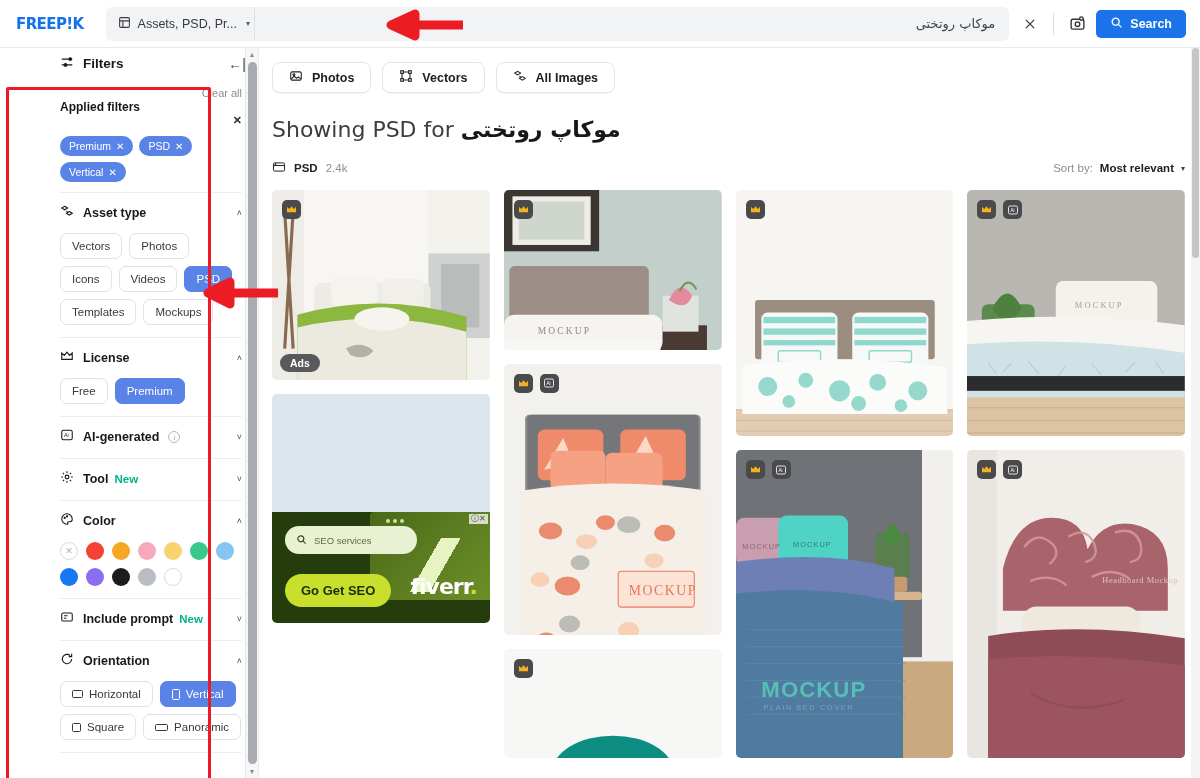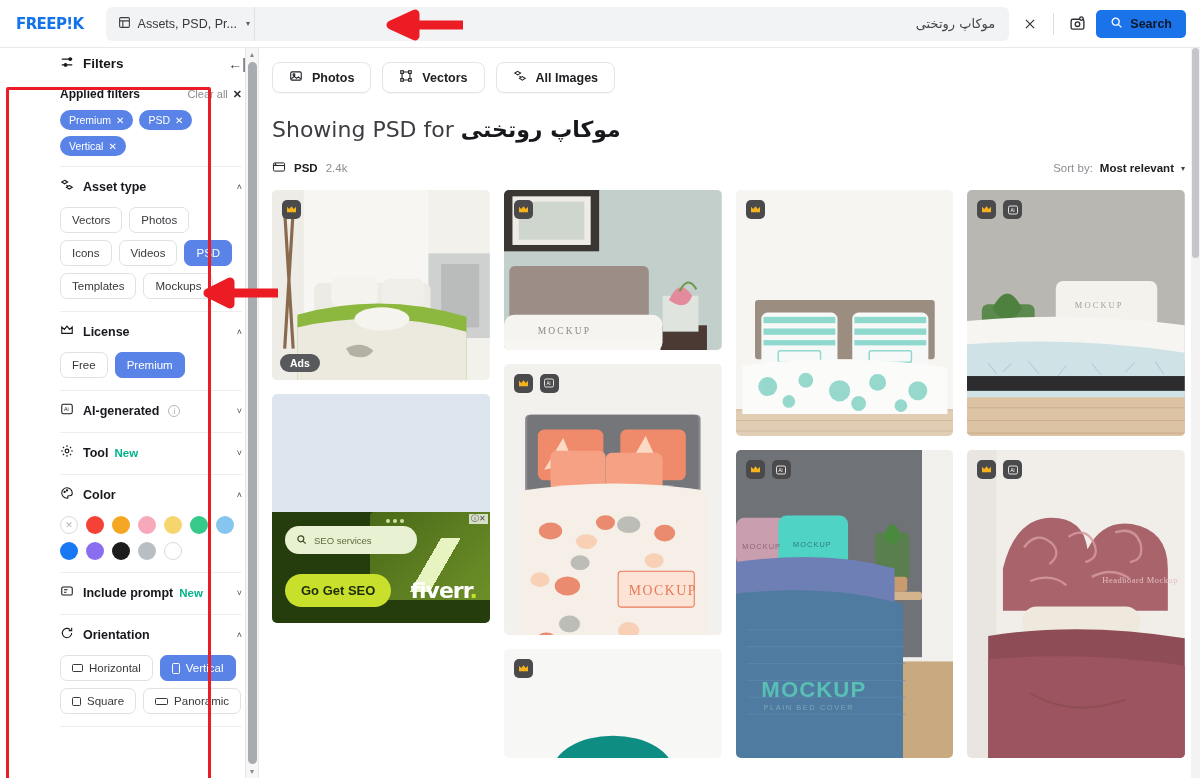--- a/index.html
+++ b/index.html
@@ -52,21 +52,21 @@
   }
   .hdr-right { display: flex; align-items: center; gap: 4px; margin-left: 6px; }
   .icon-btn {
     width: 30px; height: 30px; display: flex; align-items: center; justify-content: center;
     border-radius: 5px; cursor: pointer; color: #3c3d41;
   }
   .divider-v { width: 1px; height: 22px; background: #dcdee2; margin: 0 4px; }
   .search-btn {
     display: flex; align-items: center; gap: 7px;
     height: 28px; padding: 0 14px;
-    background: #1a73e8; color: #0f172a;
+    background: #1a73e8; color: #ffffff;
     border-radius: 5px; font-size: 12.5px; font-weight: bold;
     cursor: pointer; border: none;
   }
 
   
   .body { flex: 1; display: flex; min-height: 0; position: relative; }
 
   
   .sidebar {
     width: 212px; min-width: 212px;
@@ -89,21 +89,21 @@
     padding-left: 13px; padding-right: 16px;
   }
   .applied {
     padding-top: 9px; padding-bottom: 10px;
     border-bottom: 1px solid #eceef0;
   }
   .applied-top { display: flex; align-items: center; }
   .applied-title { font-size: 12px; font-weight: bold; color: #17181c; }
   .clear-all {
     margin-left: auto; font-size: 11px; color: #8b8d93; cursor: pointer;
-    display: flex; align-items: center; gap: 5px;
+    display: flex; align-items: flex-end; gap: 15px; flex-direction: column;
   }
   .clear-all .x { color: #2f3034; font-size: 11px; font-weight: bold; }
   .chips { display: flex; flex-wrap: wrap; gap: 6px; margin-top: 9px; }
   .chip {
     background: #5a83e8; color: #fff; border-radius: 13px;
     padding: 4px 9px; font-size: 10.5px;
     display: flex; align-items: center; gap: 5px; cursor: pointer;
   }
   .chip .x { font-size: 10px; }
 
@@ -241,21 +241,21 @@
     position: relative; z-index: 2;
     background: #e8f1d2; border-radius: 18px; height: 28px;
     width: 132px; display: flex; align-items: center; gap: 7px; padding: 0 11px;
     font-size: 9.5px; color: #5c6b3f; margin-bottom: 20px;
   }
   .fv-h {
     position: relative; z-index: 2;
     color: #fff; font-size: 17.5px; font-weight: bold; line-height: 1.22;
     letter-spacing: -0.3px;
   }
-  .fv-bottom { position: relative; z-index: 2; display: flex; align-items: center; margin-top: 19px; }
+  .fv-bottom { position: relative; z-index: 2; display: flex; align-items: flex-start; margin-top: 19px; }
   .fv-cta {
     background: #c8e02c; color: #1c2c08; font-size: 13px; font-weight: bold;
     border-radius: 19px; padding: 9px 16px;
   }
   .fv-logo {
     margin-left: auto; color: #fff; font-size: 22px; font-weight: bold; letter-spacing: -1px;
     font-family: "DejaVu Sans", sans-serif;
   }
   .fv-logo .d { color: #c8e02c; }
 

